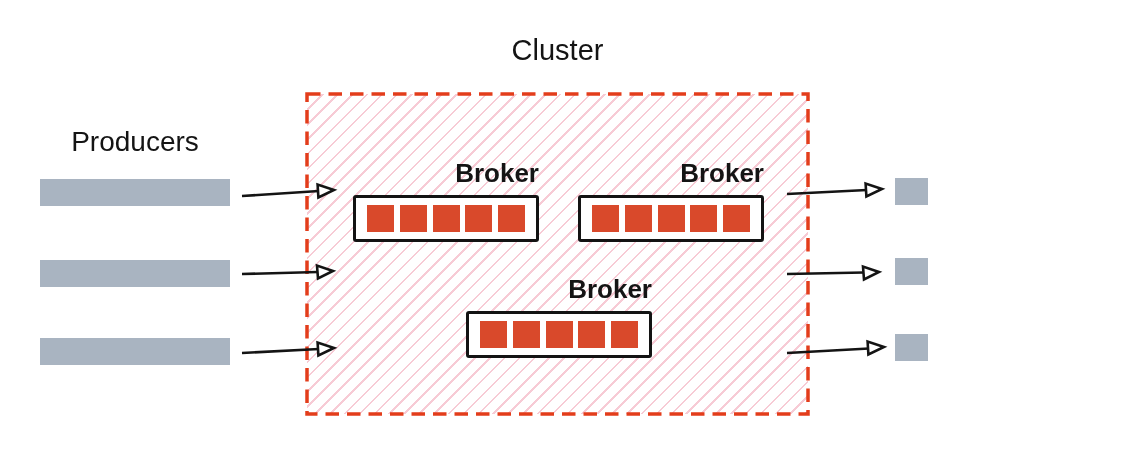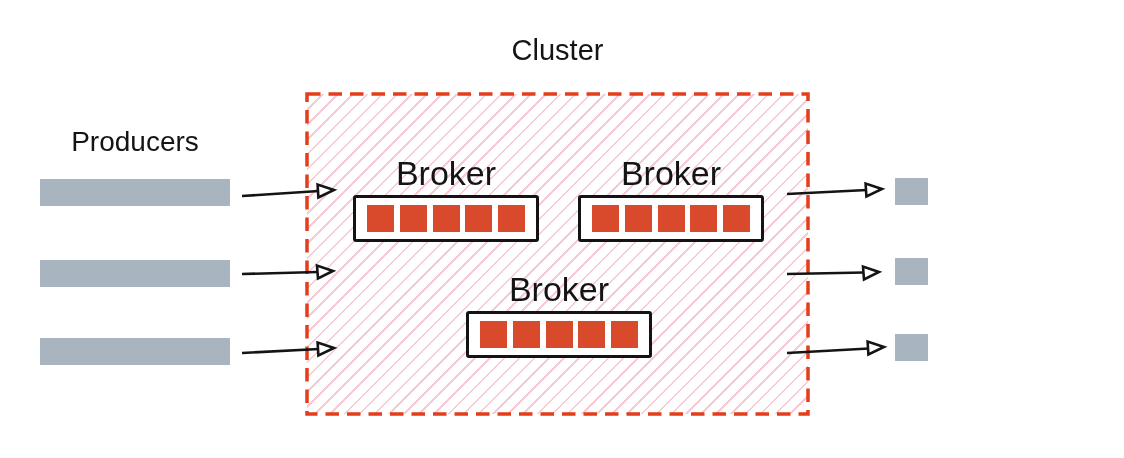--- a/index.html
+++ b/index.html
@@ -36,22 +36,22 @@
       var(--hatch) 0px, var(--hatch) 1.8px,
       transparent 1.8px, transparent 10.5px);
   }
   .bar{
     position:absolute;width:190px;height:27px;
     background:var(--lane-bar);
   }
   .p1{left:40px;top:179px;} .p2{left:40px;top:260px;} .p3{left:40px;top:338px;}
   .c1{left:895px;top:178px;} .c2{left:895px;top:258px;} .c3{left:895px;top:334px;}
   .broker-label{
-    position:absolute;width:186px;text-align:center;
-    font-size:34px;font-weight:400;line-height:28px;
+    position:absolute;width:186px;text-align:right;
+    font-size:26px;font-weight:700;line-height:28px;
   }
   .bl1{left:353px;top:159px;} .bl2{left:578px;top:159px;} .bl3{left:466px;top:275px;}
   .broker-box{
     position:absolute;width:186px;height:47px;box-sizing:border-box;
     background:#ffffff;border:3px solid #131313;border-radius:3px;
     display:flex;align-items:center;justify-content:space-between;
     padding:0 11px;
   }
   .bb1{left:353px;top:195px;} .bb2{left:578px;top:195px;} .bb3{left:466px;top:311px;}
   .partition{

